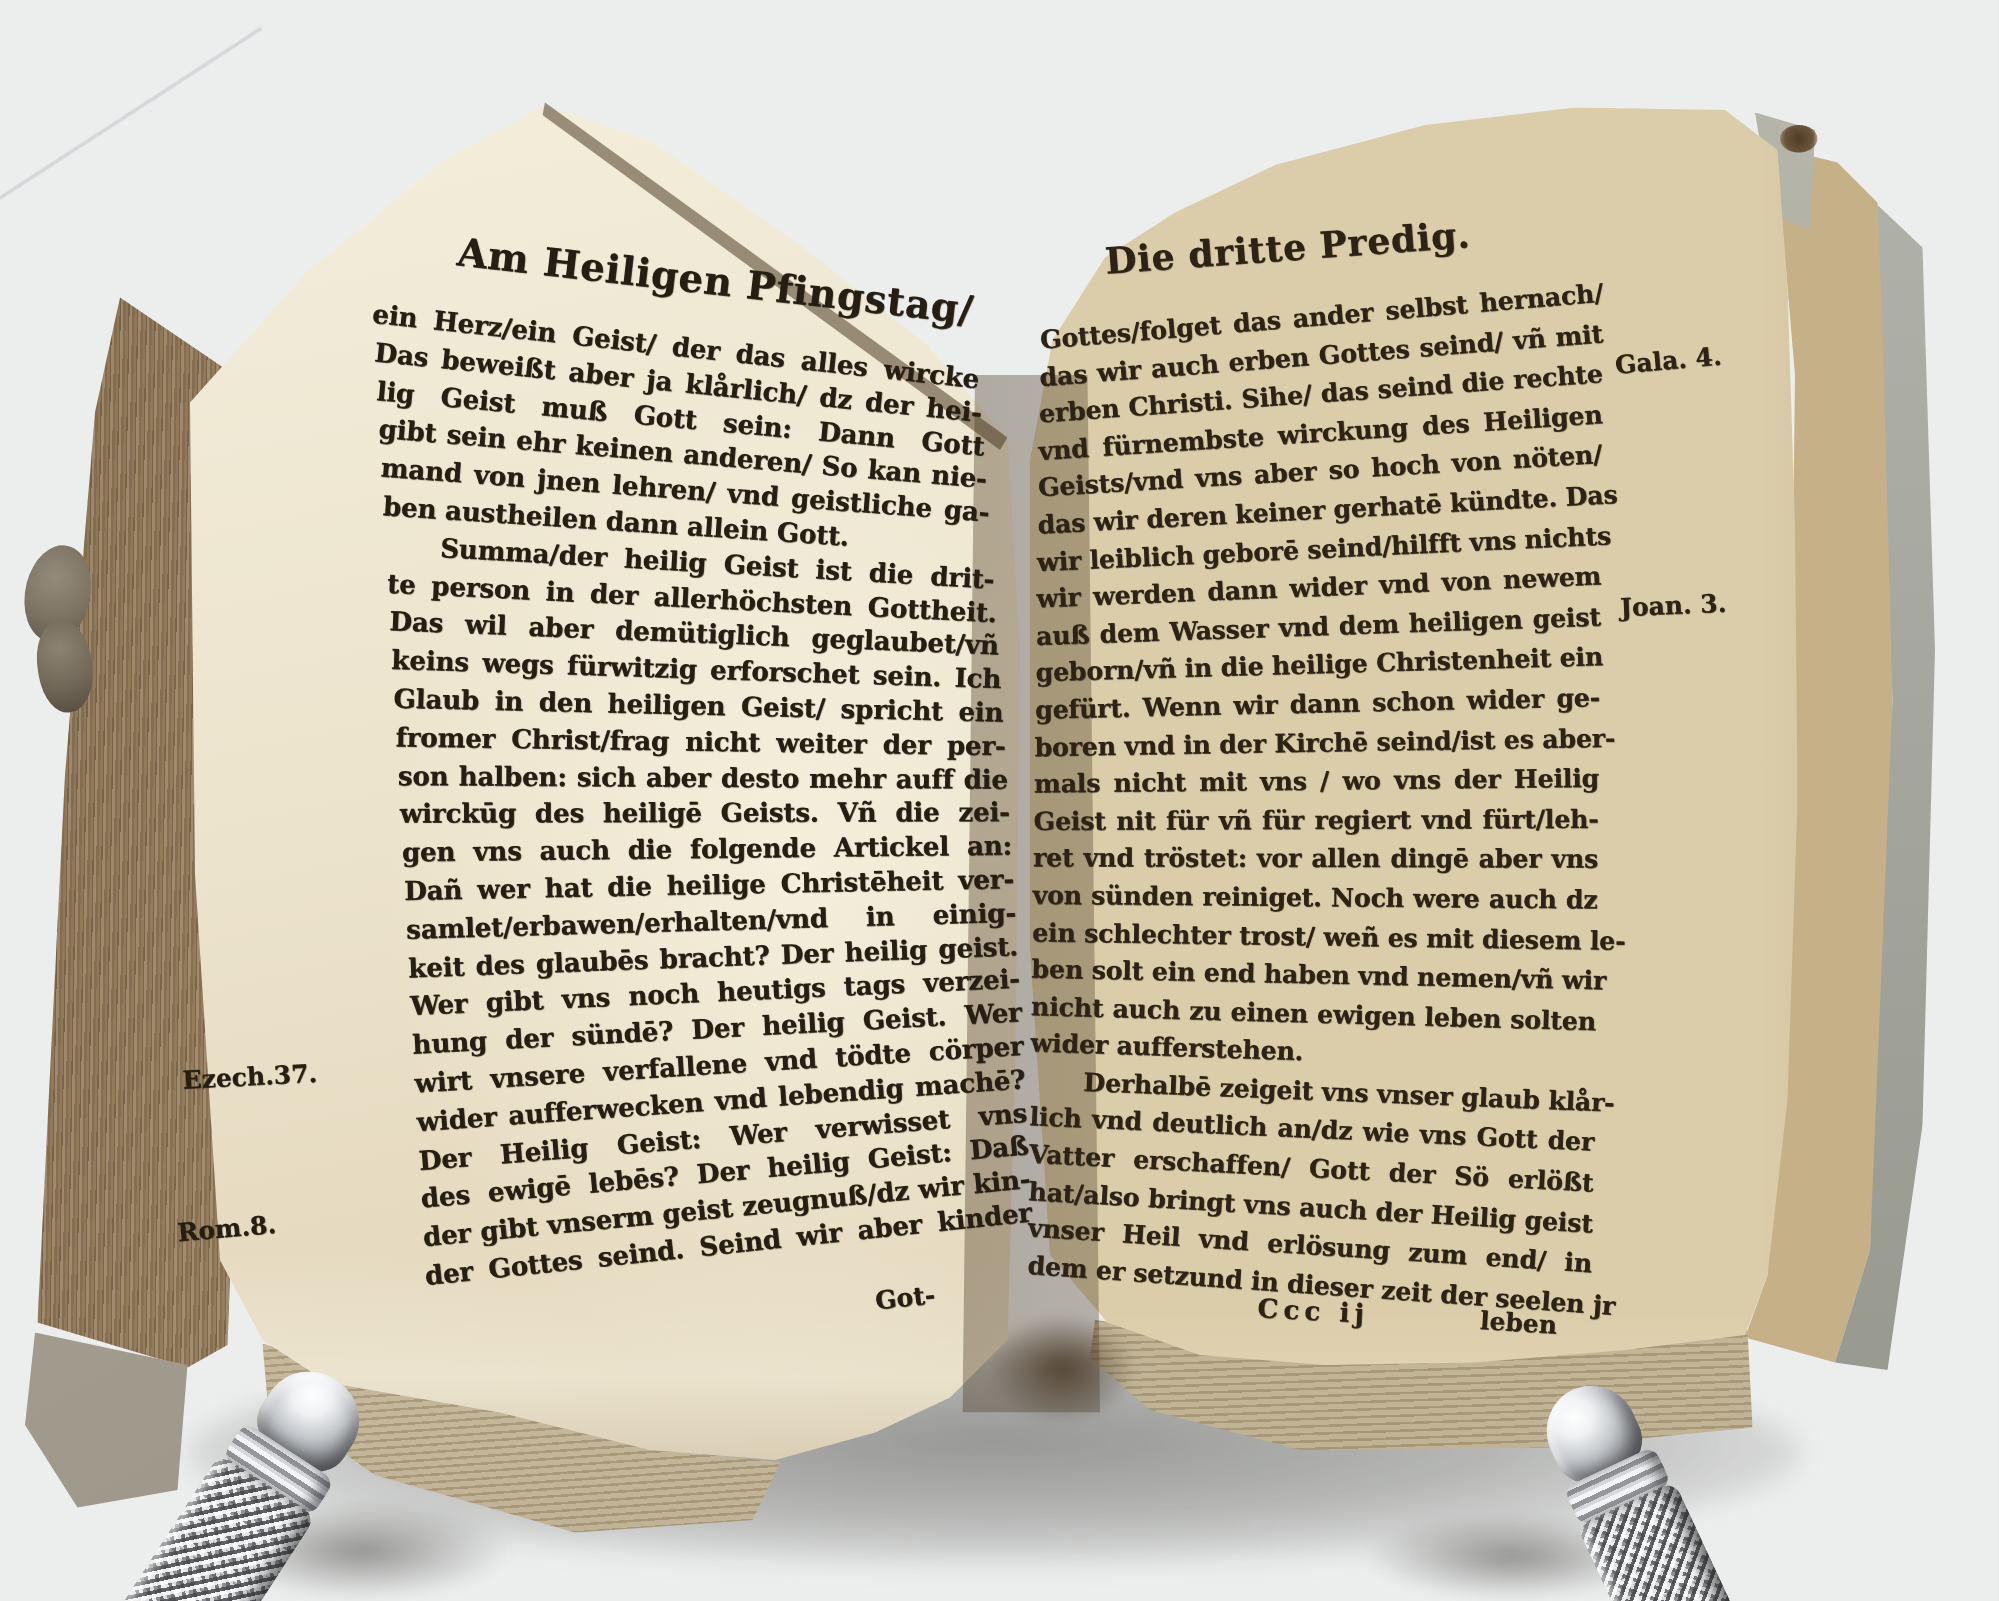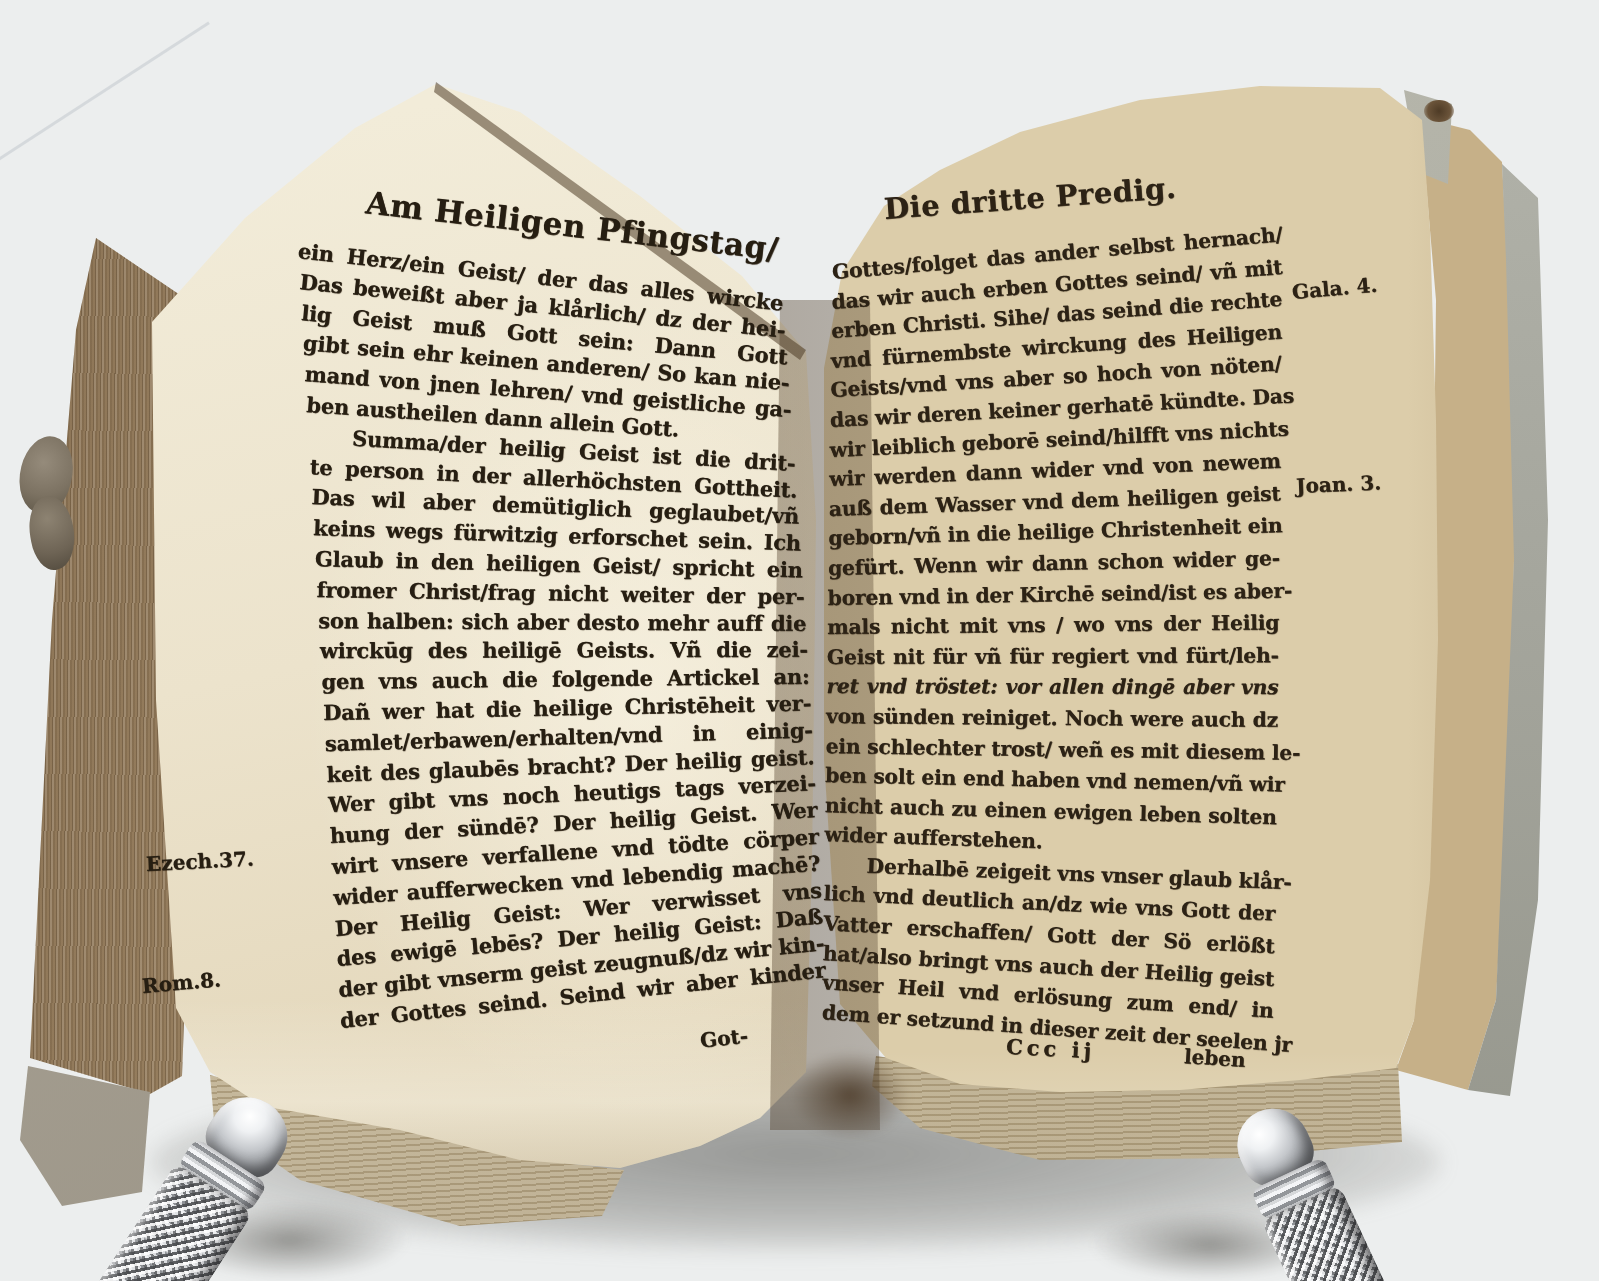--- a/index.html
+++ b/index.html
@@ -192,21 +192,21 @@
       <div class="tline ink-r" style="transform: translateX(0.4px) rotate(-3.39deg);">Geists/vnd vns aber so hoch von nöten/</div>
       <div class="tline ink-r" style="transform: translateX(0px) rotate(-3.04deg);">das wir deren keiner gerhatē kündte. Das</div>
       <div class="tline ink-r" style="transform: translateX(-0.4px) rotate(-2.69deg);">wir leiblich geborē seind/hilfft vns nichts</div>
       <div class="tline ink-r" style="transform: translateX(-0.8px) rotate(-2.34deg);">wir werden dann wider vnd von newem</div>
       <div class="tline ink-r" style="transform: translateX(-1.2px) rotate(-1.98deg);">auß dem Wasser vnd dem heiligen geist</div>
       <div class="tline ink-r" style="transform: translateX(-1.6px) rotate(-1.63deg);">geborn/vñ in die heilige Christenheit ein</div>
       <div class="tline ink-r" style="transform: translateX(-2px) rotate(-1.28deg);">gefürt. Wenn wir dann schon wider ge-</div>
       <div class="tline ink-r" style="transform: translateX(-2.4px) rotate(-0.93deg);">boren vnd in der Kirchē seind/ist es aber-</div>
       <div class="tline ink-r" style="transform: translateX(-2.8px) rotate(-0.58deg);">mals nicht mit vns / wo vns der Heilig</div>
       <div class="tline ink-r" style="transform: translateX(-3.2px) rotate(-0.22deg);">Geist nit für vñ für regiert vnd fürt/leh-</div>
-      <div class="tline ink-r" style="transform: translateX(-3.6px) rotate(0.13deg); font-style: italic;">ret vnd tröstet: vor allen dingē aber vns</div>
+      <div class="tline ink-r" style="transform: translateX(-3.6px) rotate(0.13deg);">ret vnd tröstet: vor allen dingē aber vns</div>
       <div class="tline ink-r" style="transform: translateX(-4px) rotate(0.48deg);">von sünden reiniget. Noch were auch dz</div>
       <div class="tline ink-r" style="transform: translateX(-4.4px) rotate(0.83deg);">ein schlechter trost/ weñ es mit diesem le-</div>
       <div class="tline ink-r" style="transform: translateX(-4.8px) rotate(1.18deg);">ben solt ein end haben vnd nemen/vñ wir</div>
       <div class="tline ink-r" style="transform: translateX(-5.2px) rotate(1.54deg);">nicht auch zu einen ewigen leben solten</div>
       <div class="tline ink-r no-just" style="transform: translateX(-5.6px) rotate(1.89deg);">wider aufferstehen.</div>
       <div class="tline ink-r indent" style="transform: translateX(-6px) rotate(2.24deg);">Derhalbē zeigeit vns vnser glaub klår-</div>
       <div class="tline ink-r" style="transform: translateX(-6.4px) rotate(2.59deg);">lich vnd deutlich an/dz wie vns Gott der</div>
       <div class="tline ink-r" style="transform: translateX(-6.8px) rotate(2.94deg);">Vatter erschaffen/ Gott der Sö erlößt</div>
       <div class="tline ink-r" style="transform: translateX(-7.2px) rotate(3.3deg);">hat/also bringt vns auch der Heilig geist</div>
       <div class="tline ink-r" style="transform: translateX(-7.6px) rotate(3.65deg);">vnser Heil vnd erlösung zum end/ in</div>

